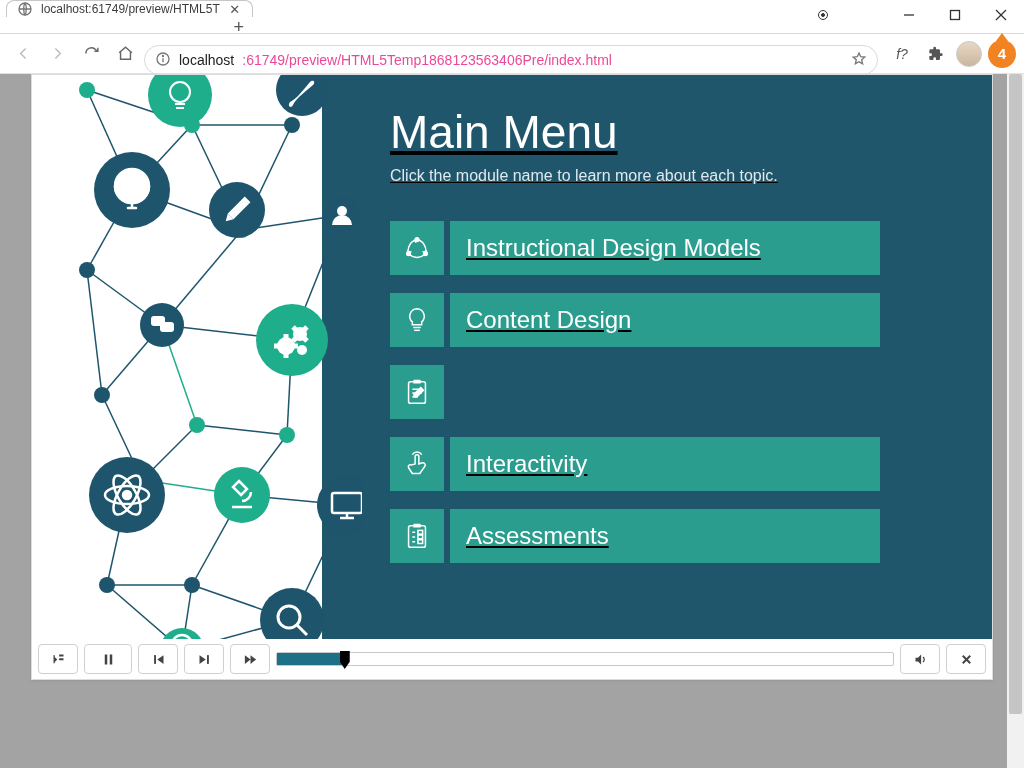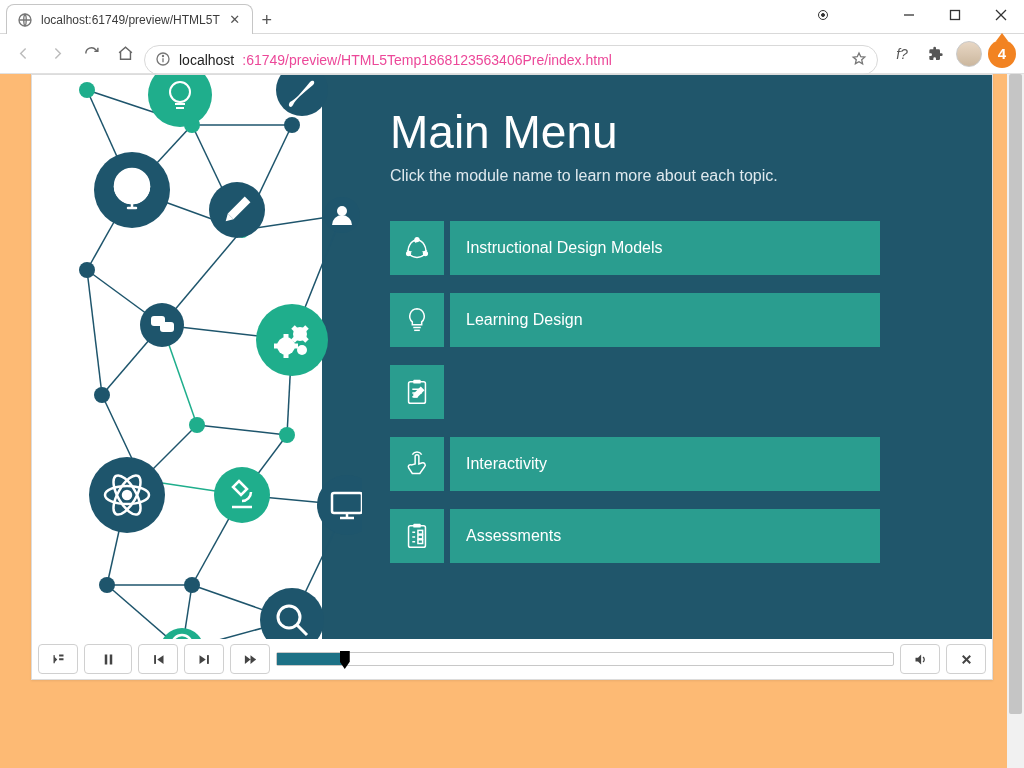--- a/index.html
+++ b/index.html
@@ -1,20 +1,20 @@
 <!DOCTYPE html>
 <html><head>
 <meta charset="utf-8">
 <style>
 * { margin:0; padding:0; box-sizing:border-box; font-family:"Segoe UI",Arial,sans-serif; }
 body { background:#fff; width:1024px; height:768px; overflow:hidden; position:relative; }
 
 
 .titlebar { height:34px; background:#fff; display:flex; align-items:flex-start; border-bottom:1px solid #d9d9d9; position:relative; }
-.tab-strip { height:34px; display:flex; align-items:flex-end; padding-left:6px; }
+.tab-strip { height:34px; display:flex; align-items:flex-end; padding-left:6px;flex-direction:column; }
 .tab { height:30px; background:#fff; border:1px solid #c6c6c6; border-bottom:none; border-radius:8px 8px 0 0; display:flex; align-items:center; padding:0 10px; gap:8px; font-size:12px; color:#3c3c3c; min-width:220px; }
 .tab .favicon { width:16px; height:16px; display:flex; align-items:center; justify-content:center; color:#777; }
 .tab .close { width:14px; height:14px; display:flex; align-items:center; justify-content:center; color:#555; font-size:13px; cursor:pointer; }
 .newtab { width:28px; height:28px; display:flex; align-items:center; justify-content:center; color:#555; font-size:18px; cursor:pointer; }
 .wincontrols { position:absolute; right:0; top:0; display:flex; }
 .wincontrols .wc { width:46px; height:30px; display:flex; align-items:center; justify-content:center; color:#333; cursor:pointer; }
 .wincontrols .wc svg { width:12px; height:12px; }
 .toolbar { height:40px; display:flex; align-items:center; gap:4px; padding:0 8px; background:#fff; border-bottom:1px solid #e1e1e1; }
 .tbtn { width:30px; height:30px; display:flex; align-items:center; justify-content:center; color:#666; cursor:pointer; border-radius:50%; }
 .tbtn svg { width:17px; height:17px; }
@@ -24,33 +24,33 @@
 .omnibox .host { color:#222; }
 .omnibox .path { color:#ec4899; }
 .omnibox .star { margin-left:auto; color:#777; }
 .extrow { display:flex; align-items:center; gap:6px; margin-left:6px; }
 .extrow .ext { width:28px; height:28px; display:flex; align-items:center; justify-content:center; color:#555; cursor:pointer; font-size:14px; font-style:italic; }
 .avatar { width:26px; height:26px; border-radius:50%; background:linear-gradient(#e8d7c4,#cbb79e); border:1px solid #c9c9c9; }
 .notif { width:28px; height:28px; border-radius:50%; background:#f28322; color:#fff; display:flex; align-items:center; justify-content:center; font-weight:700; font-size:15px; position:relative; }
 .notif::before { content:""; position:absolute; top:-7px; left:50%; transform:translateX(-50%); border-left:6px solid transparent; border-right:6px solid transparent; border-bottom:8px solid #f28322; }
 
 
-.viewport { position:absolute; top:74px; left:0; right:0; bottom:0; background:#fdba74; }
+.viewport { position:absolute; top:74px; left:0; right:0; bottom:0; background:#a3a3a3;text-decoration:underline; }
 .stage-outer { width:962px; margin:0 auto; background:#fff; border:1px solid #dcdcdc; box-shadow:0 1px 2px rgba(0,0,0,0.08); }
 .stage { width:960px; height:564px; display:flex; position:relative; overflow:hidden; background:#fff; }
 .decor { width:290px; height:564px; background:#fff; position:relative; }
 .decor svg { position:absolute; top:-10px; left:0; }
 .main { flex:1; background:#20566b; color:#fff; padding:30px 26px 0 68px; }
 .main h1 { font-size:46px; font-weight:400; margin-bottom:8px; }
 .main .sub { font-size:16px; color:#dfe9ee; margin-bottom:36px; }
 .modules { display:flex; flex-direction:column; gap:18px; }
 .module { display:flex; height:54px; cursor:pointer; }
 .module .icon-sq { width:54px; height:54px; background:#2a9d8f; display:flex; align-items:center; justify-content:center; margin-right:6px; }
 .module .icon-sq svg { width:30px; height:30px; stroke:#fff; fill:none; stroke-width:1.6; }
-.module .lbl { flex:1; background:#2a9d8f; display:flex; align-items:center; padding-left:16px; font-size:16px; color:#fff; max-width:430px; }
+.module .lbl { flex:1; background:#2a9d8f; display:flex; align-items:center; padding-left:16px; font-size:24px; color:#fff; max-width:430px; }
 
 
 .playbar { height:40px; background:#fff; display:flex; align-items:center; gap:6px; padding:4px 6px; }
 .pbtn { height:30px; min-width:40px; border:1px solid #d0d0d0; border-radius:4px; background:#fff; display:flex; align-items:center; justify-content:center; color:#444; cursor:pointer; }
 .pbtn svg { width:15px; height:15px; }
 .pbtn.wide { min-width:48px; }
 .progress { flex:1; height:14px; border:1px solid #c8c8c8; border-radius:2px; background:#fff; position:relative; overflow:visible; cursor:pointer; }
 .prog-fill { height:100%; background:#1d7186; }
 .prog-thumb { position:absolute; top:-2px; width:10px; height:18px; background:#000; clip-path:polygon(0 0,100% 0,100% 60%,50% 100%,0 60%); }
 
@@ -299,21 +299,21 @@
               <div class="lbl">Instructional Design Models</div>
             </div>
             <div class="module">
               <div class="icon-sq">
                 <svg viewBox="0 0 32 32">
                   <path d="M16 4a8 8 0 0 0-5 14v3h10v-3a8 8 0 0 0-5-14z"></path>
                   <line x1="12" y1="24" x2="20" y2="24"></line>
                   <line x1="13" y1="27" x2="19" y2="27"></line>
                 </svg>
               </div>
-              <div class="lbl">Learning Design</div>
+              <div class="lbl">Content Design</div>
             </div>
             <div class="module">
               <div class="icon-sq">
                 <svg viewBox="0 0 32 32">
                   <rect x="7" y="5" width="18" height="23" rx="2"></rect>
                   <rect x="12" y="3" width="8" height="4" rx="1" fill="#fff" stroke="none"></rect>
                   <path d="M11 13h10M11 17h10M11 21h6"></path>
                   <path d="M20 10l4 4-8 8-4 0 0-4z" fill="#fff" stroke="none"></path>
                 </svg>
               </div>

